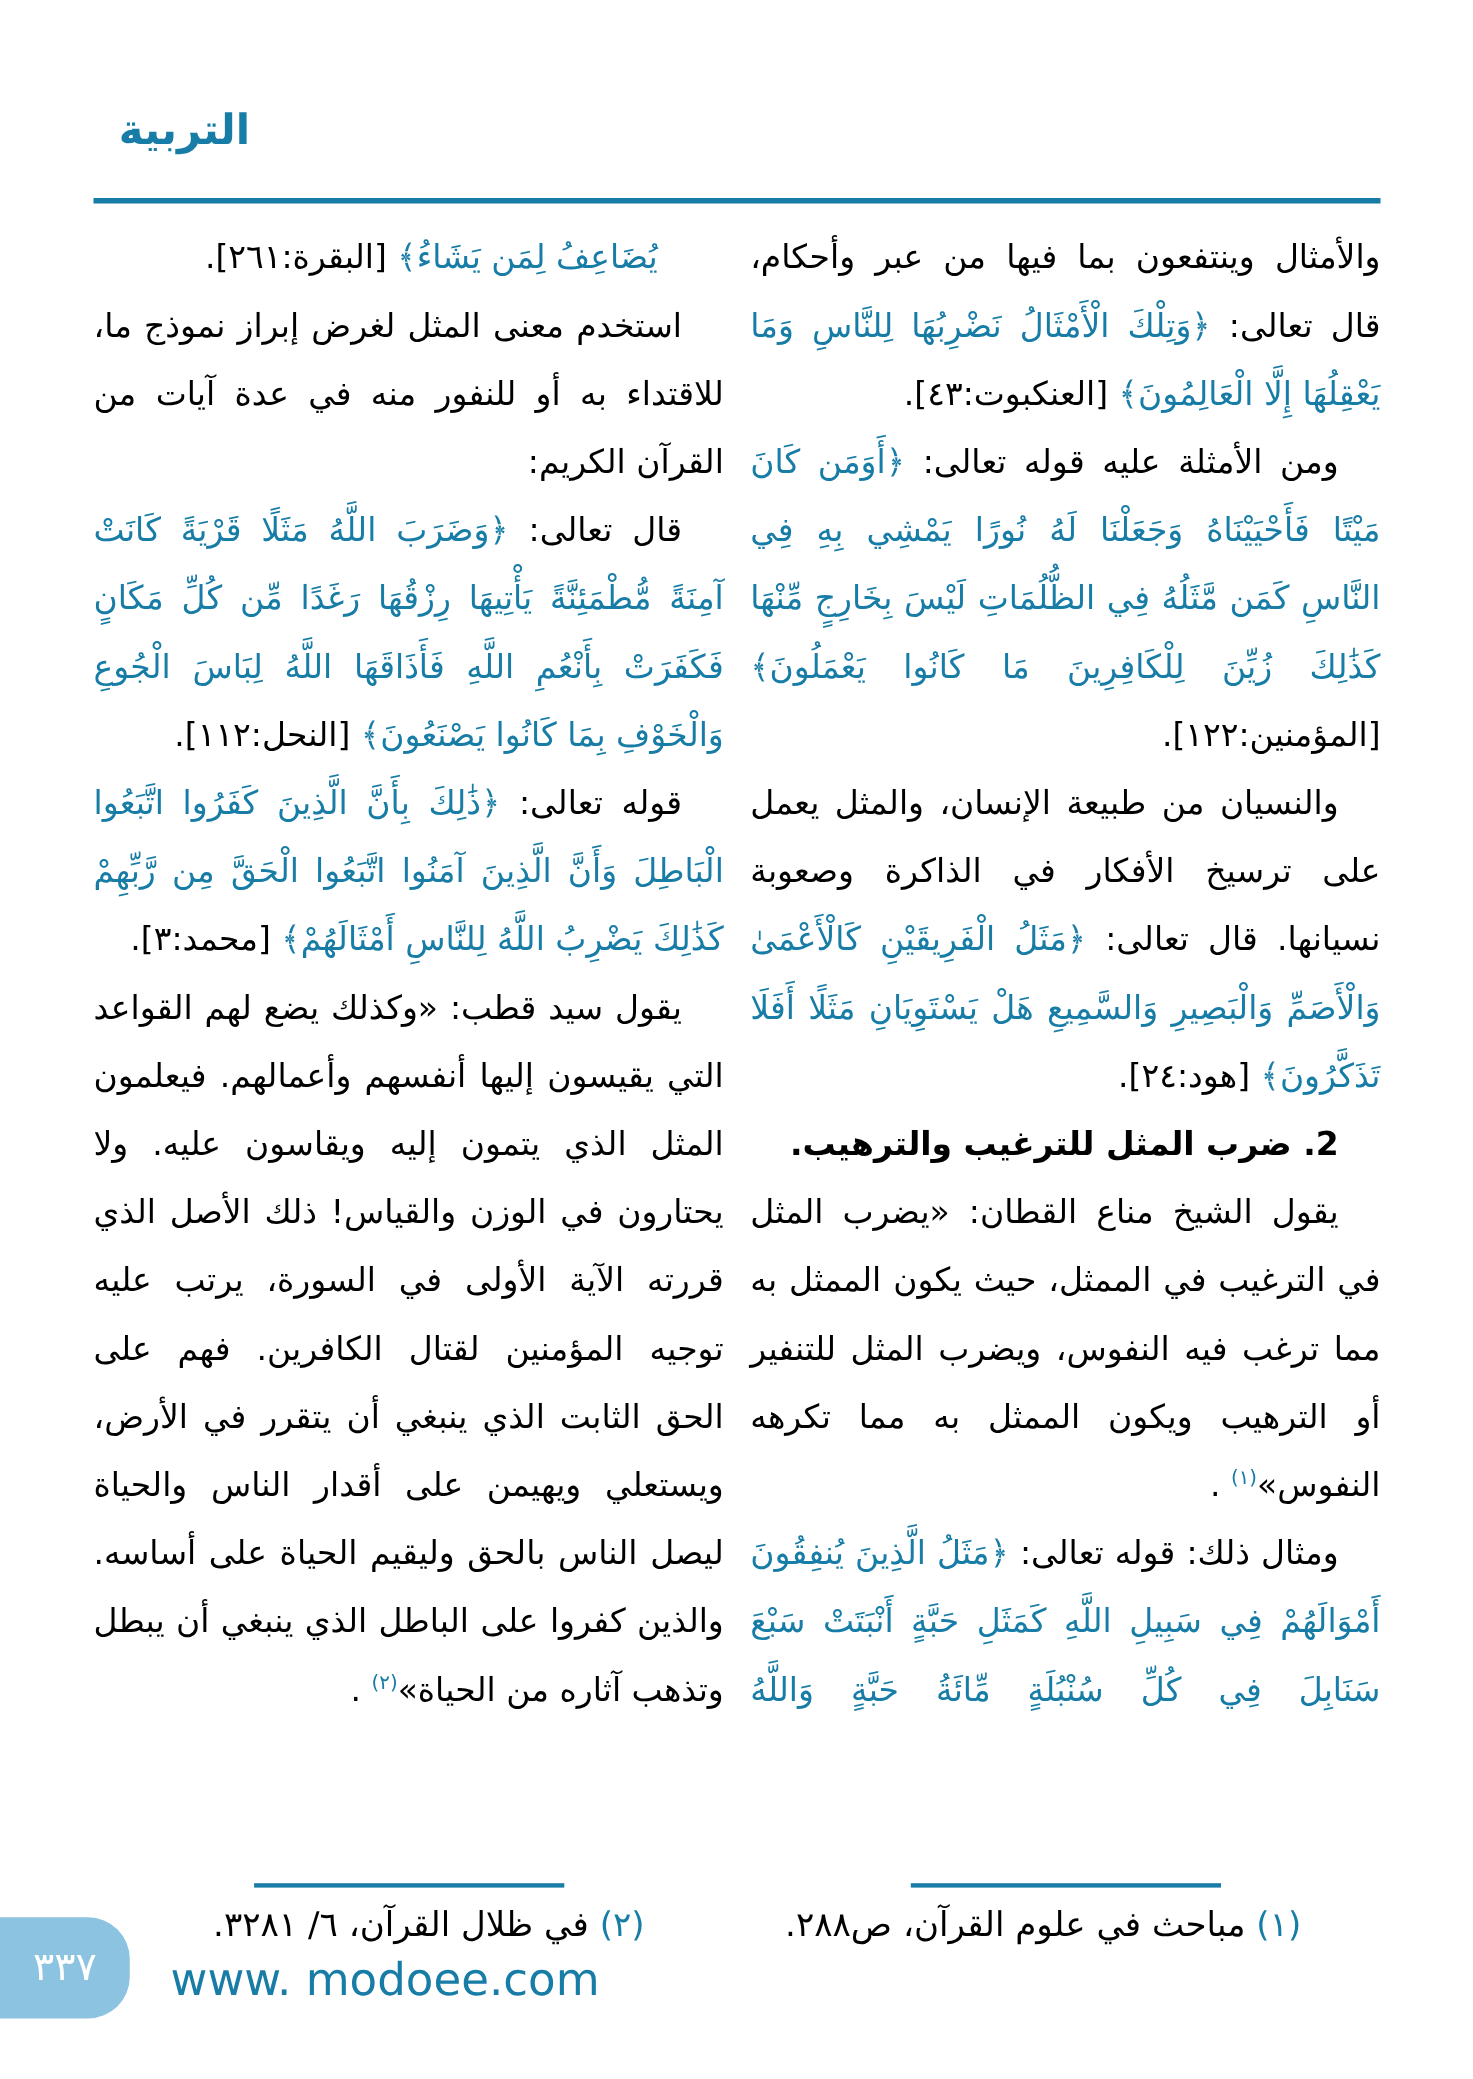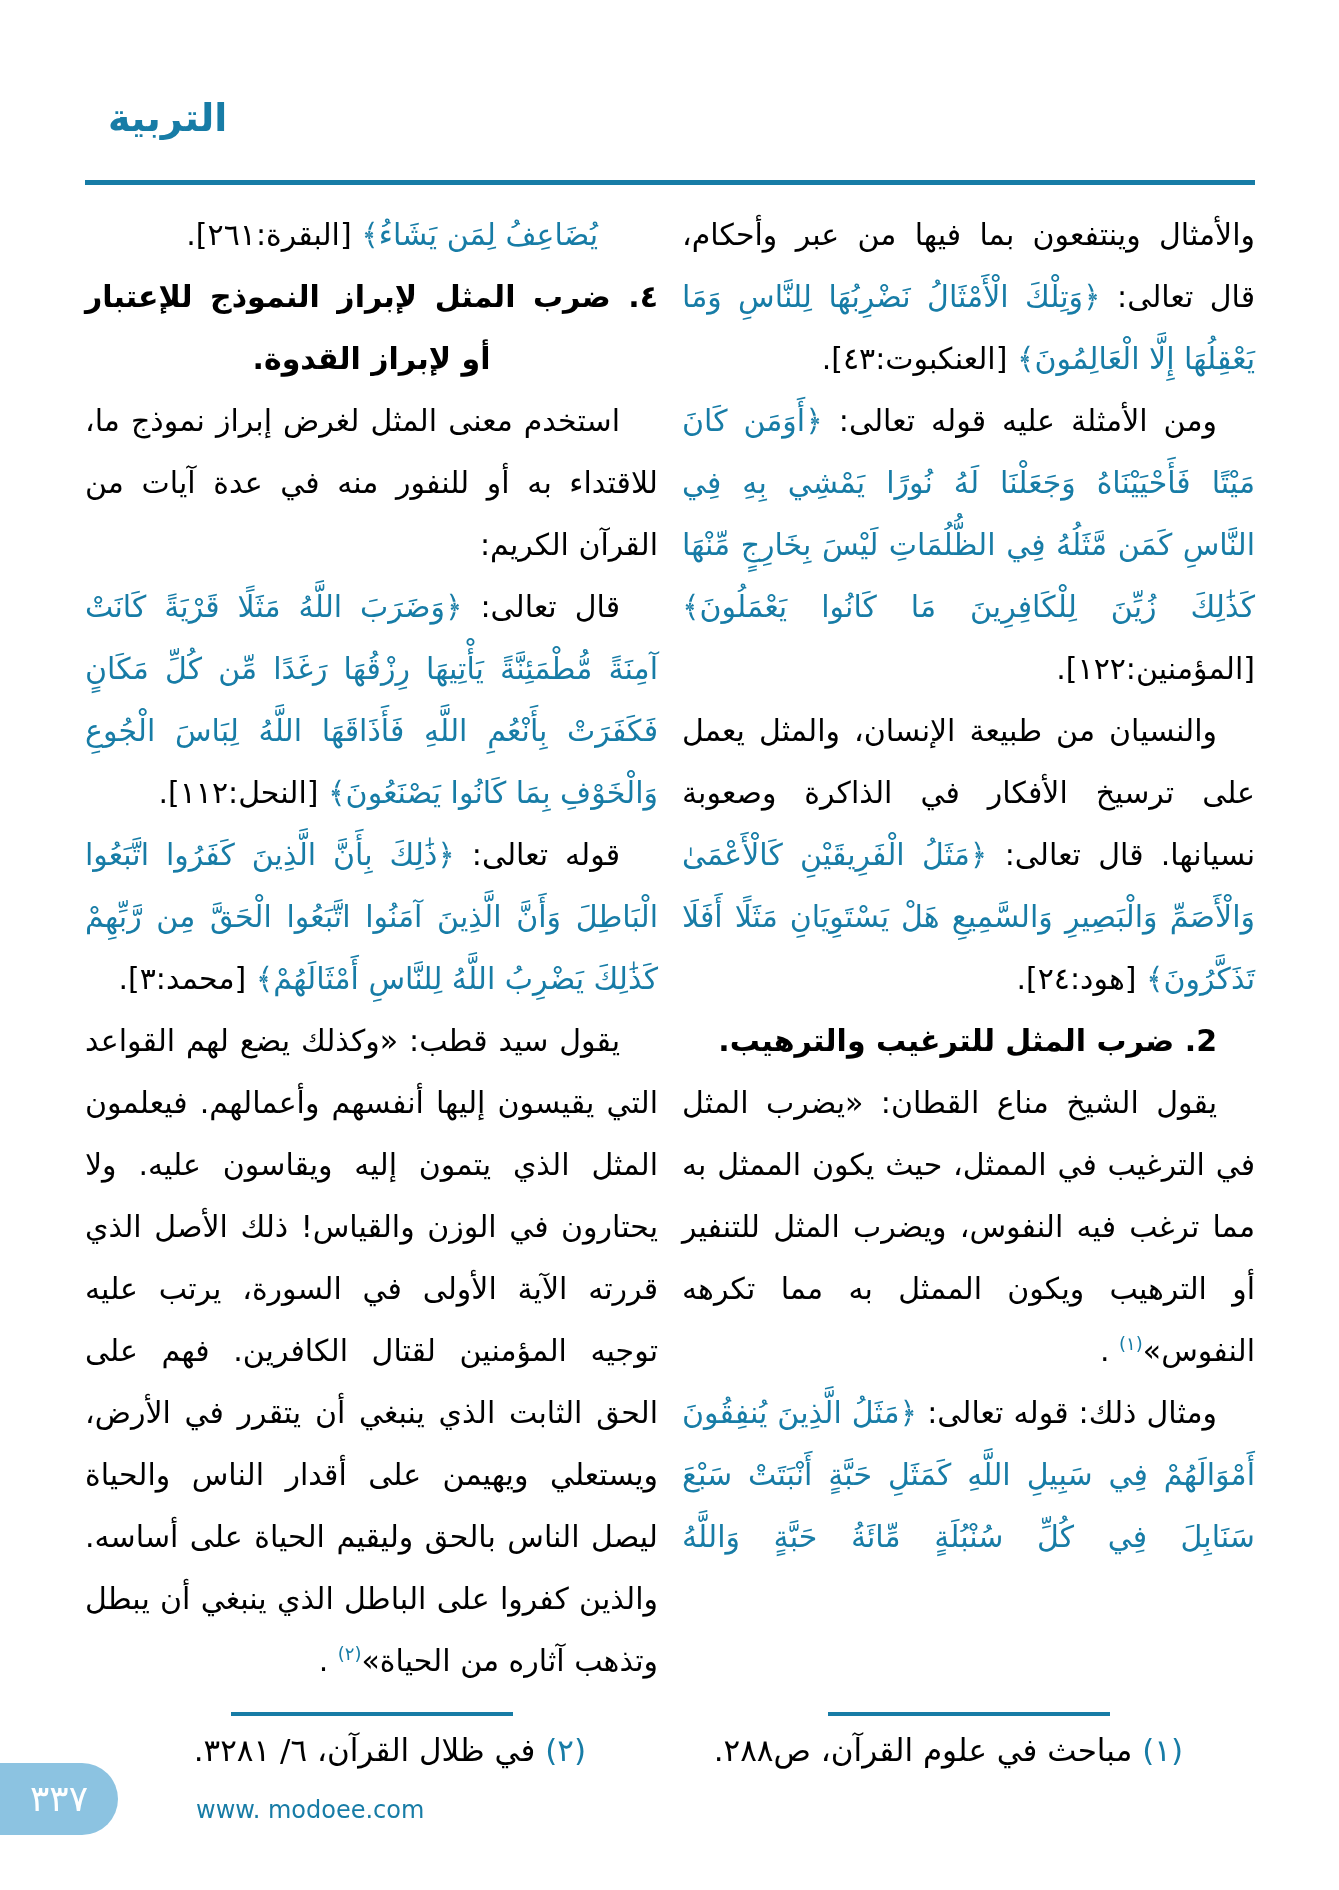--- a/index.html
+++ b/index.html
@@ -55,30 +55,30 @@
     width:282px;height:4px;background:var(--accent);margin:0 auto 14px auto;
   }
   .footnote{
     direction:rtl;text-align:right;font-size:31px;line-height:40px;
     padding-right:72px;
   }
   .fn-marker{color:var(--accent);}
   .fn-text{color:var(--text);}
   
   .page-tab{
-    position:absolute;left:0;bottom:55px;width:118px;height:72px;
+    position:absolute;left:0;bottom:55px;width:118px;height:92px;
     background:var(--tab);border-radius:0 38px 38px 0;
     display:flex;align-items:center;justify-content:center;
   }
   .page-tab span{
     color:#ffffff;font-size:36px;line-height:1;direction:rtl;
   }
   .website{
     position:absolute;left:155px;bottom:66px;
-    color:var(--accent);font-size:24px;direction:ltr;margin-left:41px;
+    color:var(--accent);font-size:41px;direction:ltr;
   }
 </style>
 </head>
 <body>
 
 <div class="header-title">التربية</div>
 <div class="header-rule"></div>
 
 <main class="columns">
 
@@ -96,21 +96,20 @@
       <div class="footnote">
         <span class="fn-marker">(١)</span>
         <span class="fn-text">مباحث في علوم القرآن، ص٢٨٨.</span>
       </div>
     </div>
   </section>
 
   <section class="col">
     <div class="col-body">
       <p class="para indent-sm"><span class="seg-q">يُضَاعِفُ لِمَن يَشَاءُ﴾ </span><span class="seg-t">[البقرة:٢٦١].</span></p>
-      <p class="para heading center-last"><span class="seg-t">٤. ضرب المثل لإبراز النموذج للإعتبار أو لإبراز القدوة.</span></p>
       <p class="para indent"><span class="seg-t">استخدم معنى المثل لغرض إبراز نموذج ما، للاقتداء به أو للنفور منه في عدة آيات من القرآن الكريم:</span></p>
       <p class="para indent"><span class="seg-t">قال تعالى: </span><span class="seg-q">﴿وَضَرَبَ اللَّهُ مَثَلًا قَرْيَةً كَانَتْ آمِنَةً مُّطْمَئِنَّةً يَأْتِيهَا رِزْقُهَا رَغَدًا مِّن كُلِّ مَكَانٍ فَكَفَرَتْ بِأَنْعُمِ اللَّهِ فَأَذَاقَهَا اللَّهُ لِبَاسَ الْجُوعِ وَالْخَوْفِ بِمَا كَانُوا يَصْنَعُونَ﴾ </span><span class="seg-t">[النحل:١١٢].</span></p>
       <p class="para indent"><span class="seg-t">قوله تعالى: </span><span class="seg-q">﴿ذَٰلِكَ بِأَنَّ الَّذِينَ كَفَرُوا اتَّبَعُوا الْبَاطِلَ وَأَنَّ الَّذِينَ آمَنُوا اتَّبَعُوا الْحَقَّ مِن رَّبِّهِمْ كَذَٰلِكَ يَضْرِبُ اللَّهُ لِلنَّاسِ أَمْثَالَهُمْ﴾ </span><span class="seg-t">[محمد:٣].</span></p>
       <p class="para indent"><span class="seg-t">يقول سيد قطب: «وكذلك يضع لهم القواعد التي يقيسون إليها أنفسهم وأعمالهم. فيعلمون المثل الذي يتمون إليه ويقاسون عليه. ولا يحتارون في الوزن والقياس! ذلك الأصل الذي قررته الآية الأولى في السورة، يرتب عليه توجيه المؤمنين لقتال الكافرين. فهم على الحق الثابت الذي ينبغي أن يتقرر في الأرض، ويستعلي ويهيمن على أقدار الناس والحياة ليصل الناس بالحق وليقيم الحياة على أساسه. والذين كفروا على الباطل الذي ينبغي أن يبطل وتذهب آثاره من الحياة»</span><span class="seg-sup">(٢)</span><span class="seg-t"> .</span></p>
     </div>
     <div class="footnote-area">
       <div class="footnote-rule"></div>
       <div class="footnote">
         <span class="fn-marker">(٢)</span>
         <span class="fn-text">في ظلال القرآن، ٦/ ٣٢٨١.</span>

